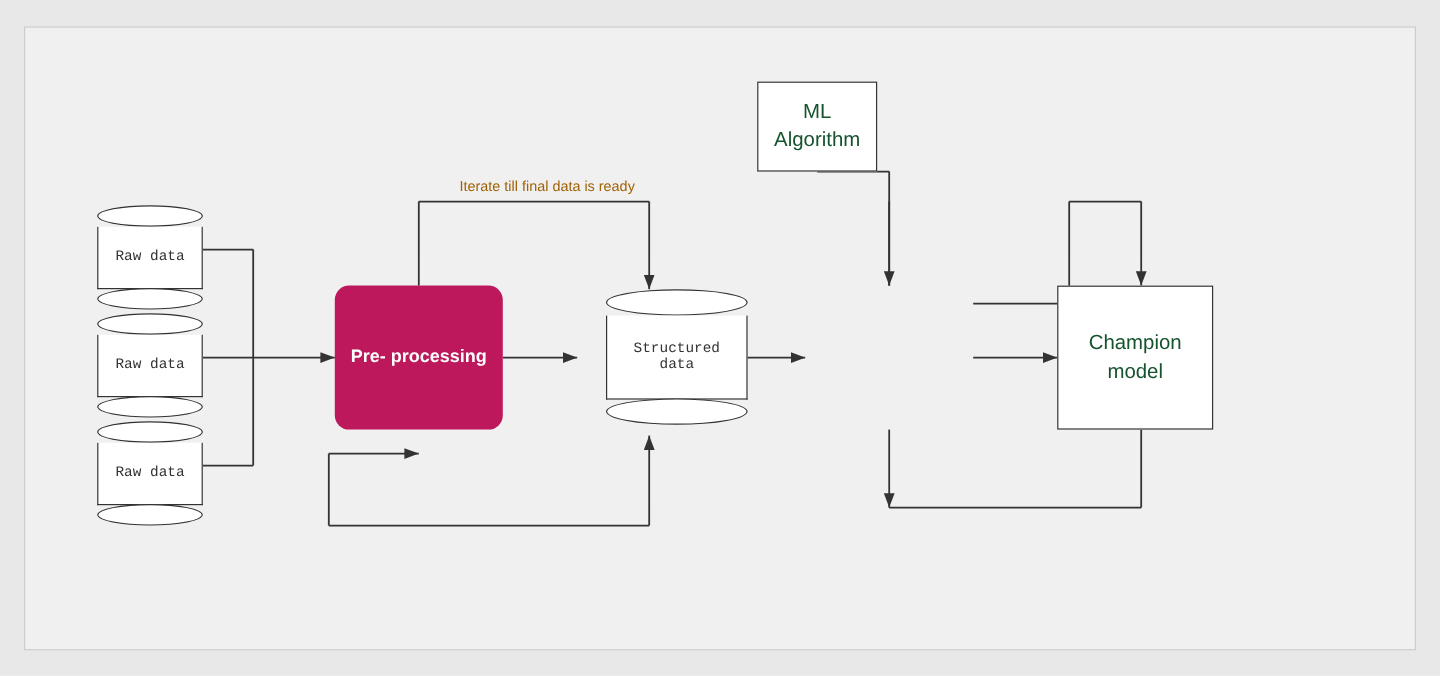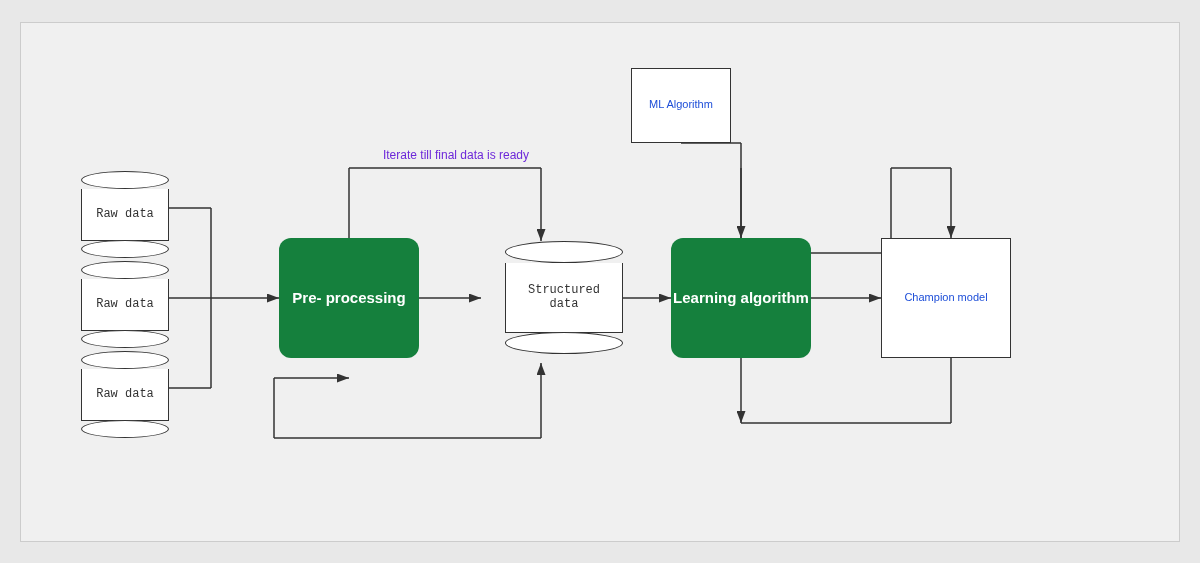--- a/index.html
+++ b/index.html
@@ -50,61 +50,61 @@
     .cylinder-bottom-ellipse {
       background: white;
       border: 1.5px solid #333;
       border-radius: 50%;
       margin-top: -1px;
     }
 
     
     .dark-rounded {
       position: absolute;
-      background: #15803d;
+      background: #be185d;
       border-radius: 12px;
       display: flex;
       align-items: center;
       justify-content: center;
       color: white;
       font-size: 15px;
       font-weight: bold;
       text-align: center;
       line-height: 1.4;
     }
 
     
     .rect-box {
       position: absolute;
       background: white;
       border: 1.5px solid #333;
       display: flex;
       align-items: center;
       justify-content: center;
-      font-size: 11px;
-      color: #1d4ed8;
+      font-size: 17px;
+      color: #14532d;
       text-align: center;
       line-height: 1.4;
     }
 
     
     .arrows-svg {
       position: absolute;
       top: 0;
       left: 0;
       width: 100%;
       height: 100%;
       pointer-events: none;
     }
 
     
     .label-text {
       position: absolute;
       font-size: 12px;
-      color: #6d28d9;
+      color: #a16207;
       text-align: center;
     }
   </style>
 </head>
 <body>
 
 <div class="diagram-container">
 
   <svg class="arrows-svg">
     <defs>
@@ -181,24 +181,20 @@
   </div>
 
   <div class="cylinder" style="left:460px; top:218px; width:118px;padding-left:48px;">
     <div class="cylinder-top" style="width:118px; height:22px;"></div>
     <div class="cylinder-body" style="width:118px; height:70px; font-size:12px; text-align:center; padding:5px;">
       <span>Structured data</span>
     </div>
     <div class="cylinder-bottom-ellipse" style="width:118px; height:22px;"></div>
   </div>
 
-  <div class="dark-rounded" style="left:650px; top:215px; width:140px; height:120px;">
-    <span>Learning
-algorithm</span>
-  </div>
 
   <div class="rect-box" style="left:860px; top:215px; width:130px; height:120px;">
     <span>Champion
 model</span>
   </div>
 
   <div class="rect-box" style="left:610px; top:45px; width:100px; height:75px;">
     <span>ML
 Algorithm</span>
   </div>

